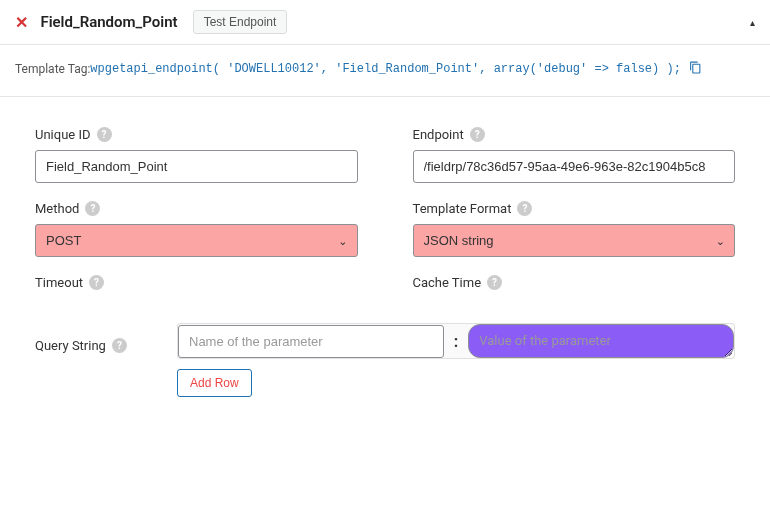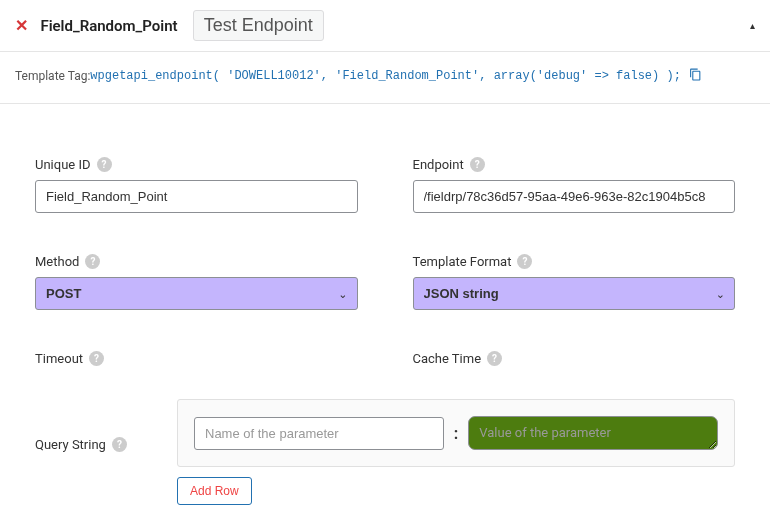--- a/index.html
+++ b/index.html
@@ -30,21 +30,21 @@
       font-size: 15px;
       font-weight: 600;
       color: #222;
       margin-right: 15px;
     }
     .test-btn {
       background: #f6f7f7;
       border: 1px solid #dcdcde;
       border-radius: 3px;
       padding: 4px 10px;
-      font-size: 18px;
+      font-size: 12px;
       color: #555;
       cursor: pointer;
     }
     .collapse-caret {
       position: absolute;
       right: 15px;
       font-size: 10px;
       color: #333;
       cursor: pointer;
     }
@@ -83,21 +83,20 @@
       gap: 18px 55px;
     }
     .form-field {}
     .field-label {
       display: flex;
       align-items: center;
       font-size: 13px;
       color: #333;
       margin-bottom: 8px;
       font-weight: 400;
-      margin-top: 23px;
     }
     .help-icon {
       display: inline-flex;
       align-items: center;
       justify-content: center;
       width: 15px;
       height: 15px;
       border-radius: 50%;
       background: #ccc;
       color: #fff;
@@ -112,23 +111,22 @@
       border-radius: 3px;
       font-size: 13px;
       color: #333;
       background: #fff;
     }
     .text-input::placeholder {
       color: #999;
     }
     .select-input {
       appearance: none;
-      background: #c4b5fd;
+      background: #fca5a5;
       position: relative;
-      font-weight: bold;
     }
     .select-wrapper {
       position: relative;
     }
     .select-caret {
       position: absolute;
       right: 10px;
       top: 50%;
       transform: translateY(-50%);
       pointer-events: none;
@@ -144,46 +142,46 @@
       flex: 0 0 120px;
       padding-top: 15px;
     }
     .query-content-col {
       flex: 1;
     }
     .query-box {
       border: 1px solid #e0e0e0;
       background: #fafafa;
       border-radius: 3px;
-      padding: 16px;
+      padding: 0;
       display: flex;
       align-items: center;
       gap: 8px;
     }
     .query-input {
       flex: 1;
       padding: 8px 10px;
       border: 1px solid #8c8f94;
       border-radius: 3px;
       font-size: 13px;
       background: #fff;
     }
     .query-input::placeholder {
       color: #999;
     }
     .query-textarea {
       flex: 1;
       padding: 8px 10px;
       border: 1px solid #8c8f94;
-      border-radius: 7px;
+      border-radius: 12px;
       font-size: 13px;
       resize: both;
       min-height: 34px;
       height: 34px;
-      background: #4d7c0f;
+      background: #8b5cf6;
       font-family: inherit;
     }
     .query-textarea::placeholder { color: #999; }
     .query-colon {
       font-size: 16px;
       font-weight: bold;
       color: #333;
       padding: 0 2px;
     }
     .add-row-btn {

